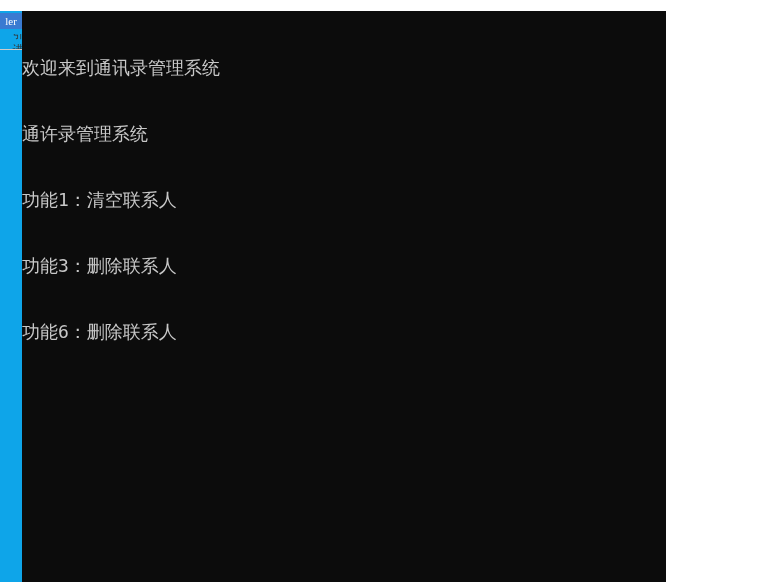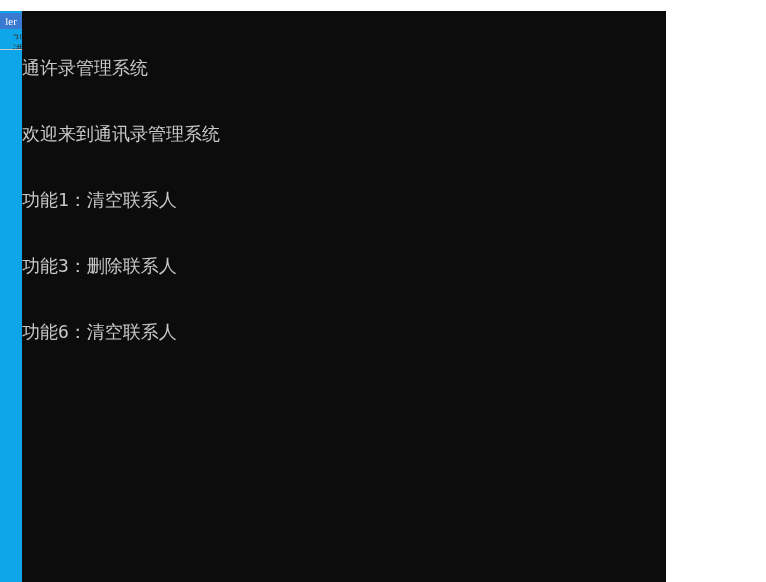--- a/index.html
+++ b/index.html
@@ -92,25 +92,25 @@
 <body>
 
 <div class="top-bar"></div>
 
 <div class="left-sidebar">
   <div class="sidebar-tag-1">ler</div>
   <div class="sidebar-tag-2">引进</div>
 </div>
 
 <div class="console">
+  <span class="console-line">欢迎来到通讯录管理系统</span>
   <span class="console-line">通许录管理系统</span>
-  <span class="console-line">欢迎来到通讯录管理系统</span>
   <span class="console-line">功能1：清空联系人</span>
   <span class="console-line">功能3：删除联系人</span>
-  <span class="console-line">功能6：清空联系人</span>
+  <span class="console-line">功能6：删除联系人</span>
   
   
   
   
   
   
   
   
   
   

